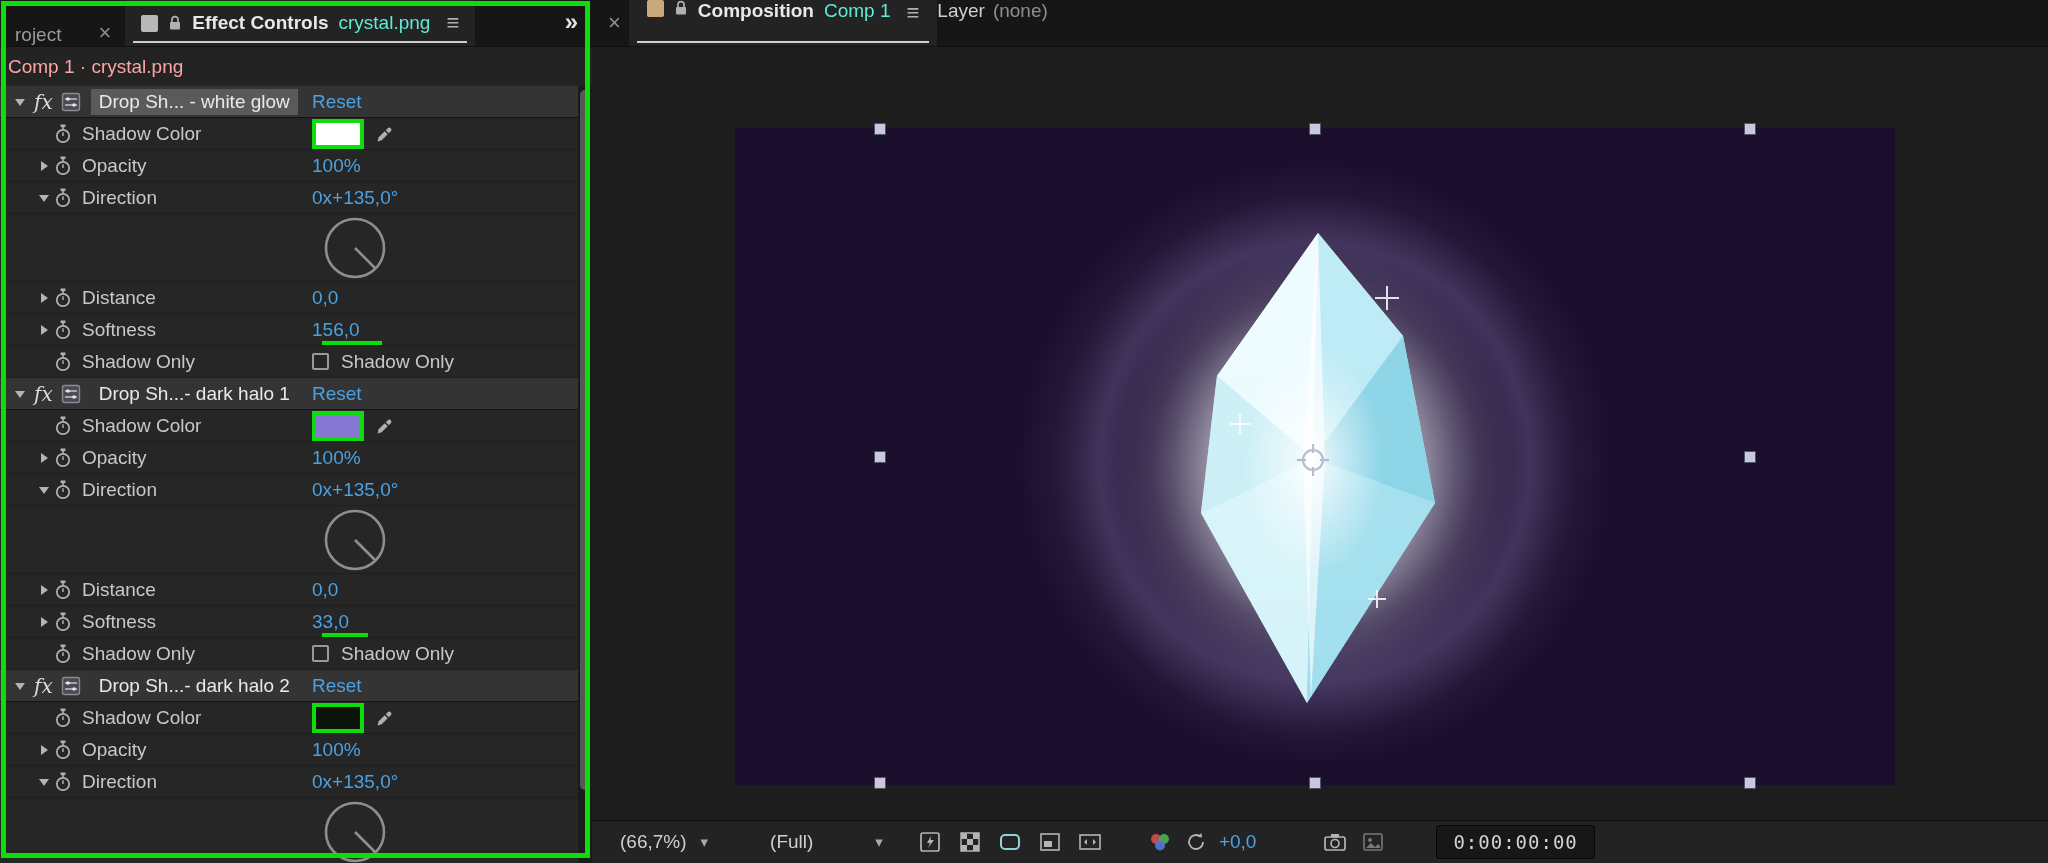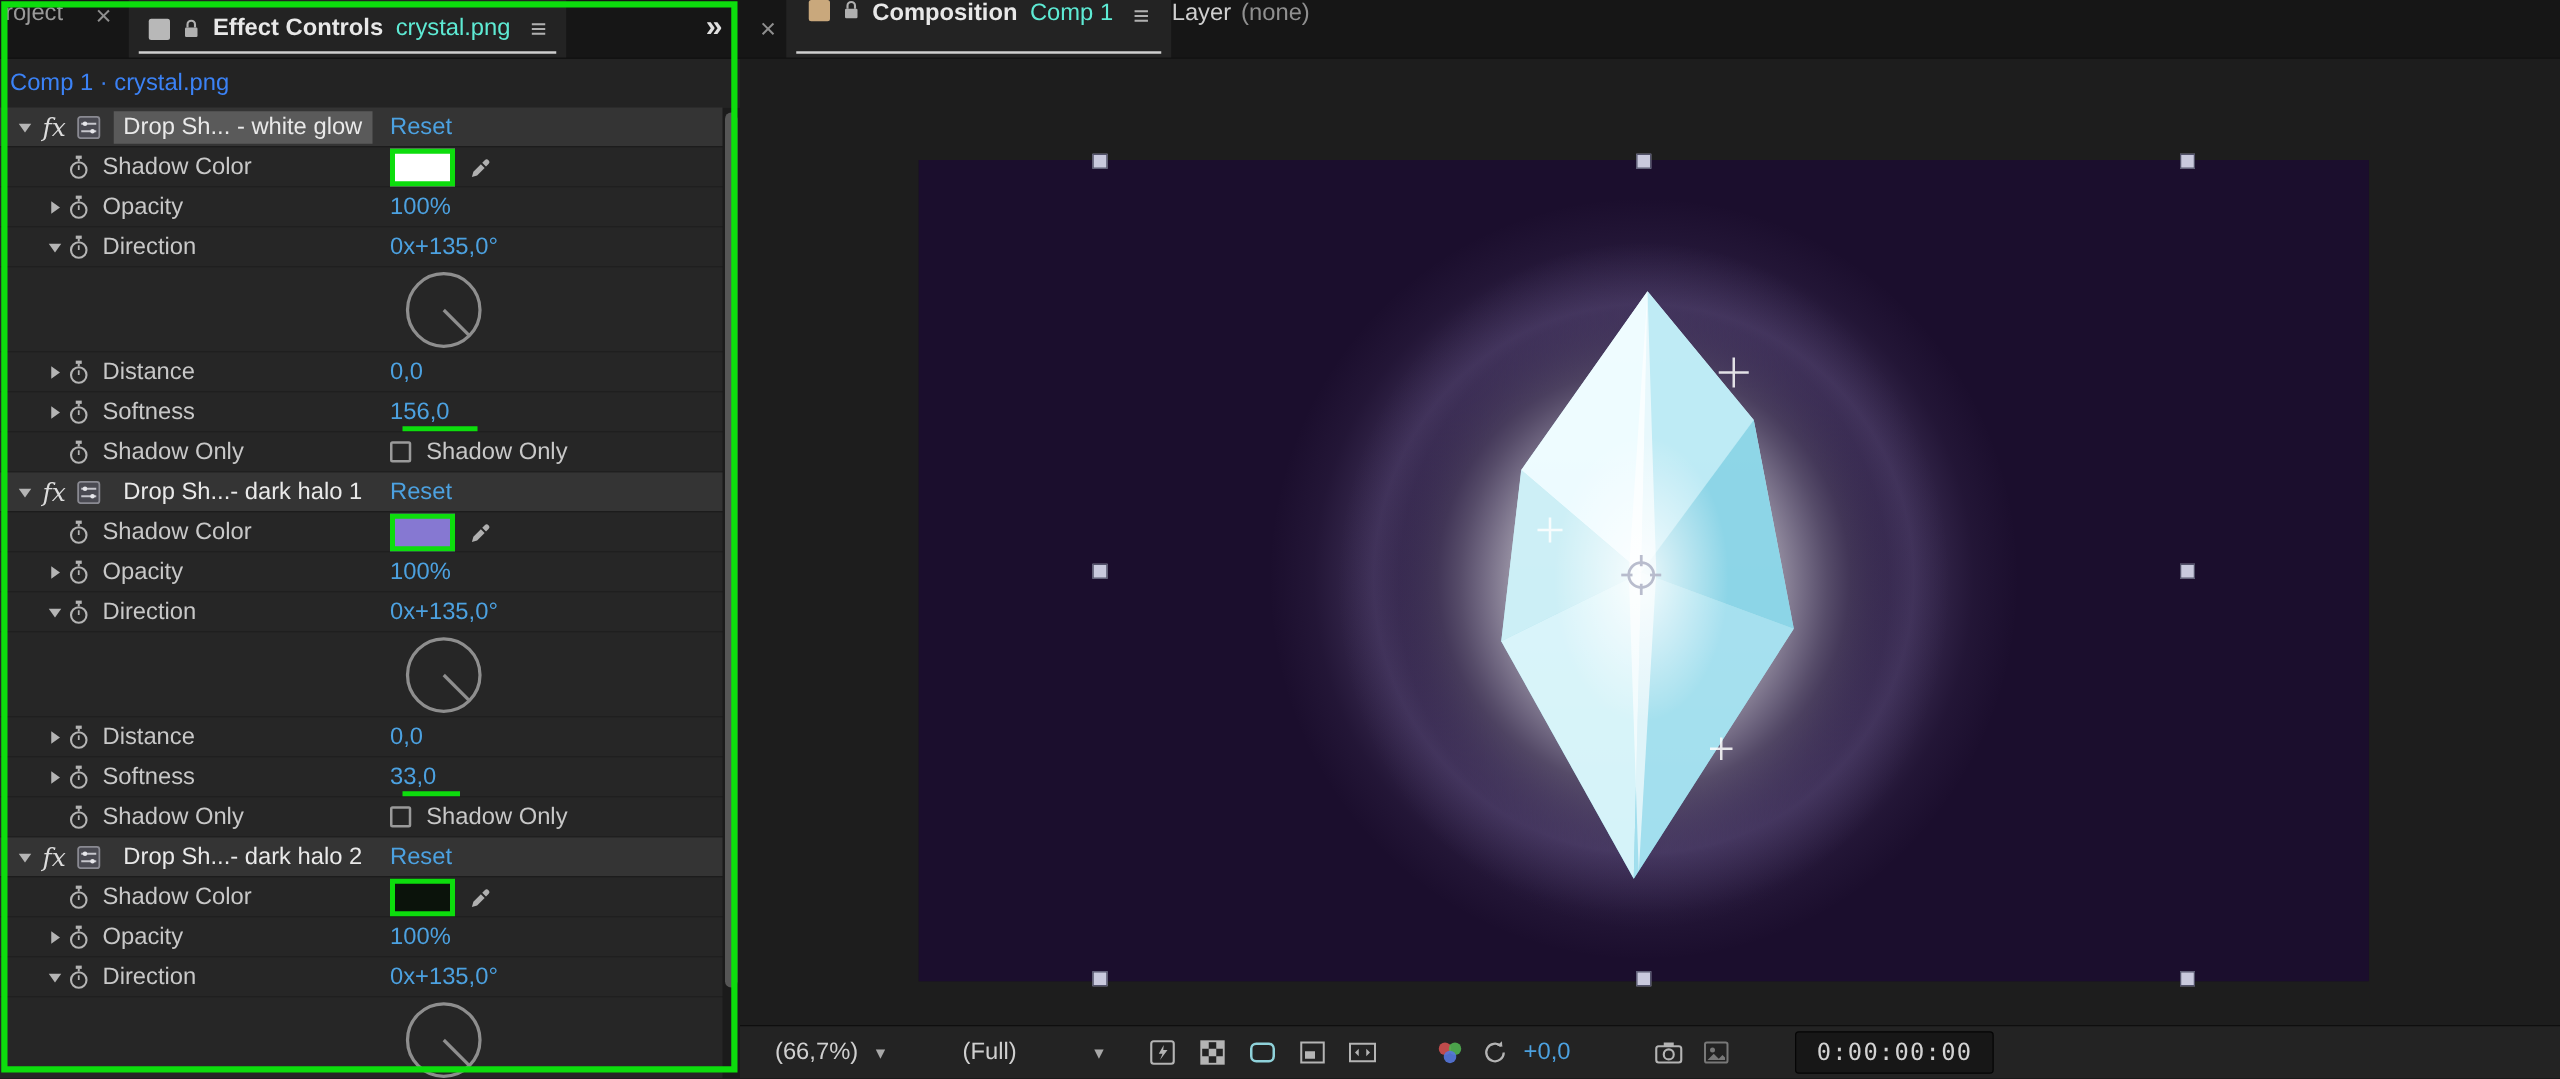--- a/index.html
+++ b/index.html
@@ -7,30 +7,30 @@
   .app {
     position:relative; width:2048px; height:863px; overflow:hidden;
     background:#1e1e1e; font-family:"Liberation Sans", sans-serif;
     color:#c8c8c8; font-size:19px;
   }
   svg.i { display:inline-block; vertical-align:middle; }
 
   
   .left-panel { position:absolute; left:0; top:0; width:592px; height:863px; background:#232323; overflow:hidden; }
   .lp-tabbar { position:relative; height:47px; background:#161616; display:flex; align-items:stretch; border-bottom:1px solid #101010; }
-  .proj-tab { display:flex; align-items:flex-start; gap:26px; padding:0 14px 0 4px; color:#9a9a9a; }
+  .proj-tab { display:flex; align-items:flex-end; gap:37px; padding:0 14px 0 4px; color:#9a9a9a;margin-left:11px; }
   .close-x { color:#8f8f8f; font-size:22px; cursor:default; }
   .lp-tab-active { position:relative; display:flex; align-items:center; gap:10px; background:#232323; padding:0 16px; }
   .lp-tab-active::after { content:''; position:absolute; left:8px; right:8px; bottom:3px; height:2px; background:#cfcfcf; }
   .tab-chip { width:17px; height:17px; border-radius:2px; }
   .tab-title { color:#e8e8e8; font-weight:bold; white-space:nowrap; }
   .tab-file { color:#5eead4; white-space:nowrap; }
   .menu-glyph { color:#b0b0b0; font-size:22px; margin-left:6px; }
   .overflow-glyph { position:absolute; right:14px; top:8px; color:#e0e0e0; font-size:24px; font-weight:bold; }
-  .lp-breadcrumb { height:39px; display:flex; align-items:center; padding-left:8px; color:#3b82f6; background:#232323;text-align:center; }
+  .lp-breadcrumb { height:39px; display:flex; align-items:center; padding-left:8px; color:#fca5a5; background:#232323;text-align:center; }
 
   .row { position:relative; height:32px; display:flex; align-items:center; border-bottom:1px solid #1e1e1e; background:#262626; }
   .row.header { background:#343434; border-bottom:1px solid #141414; }
   .slot { width:20px; margin-left:34px; display:flex; align-items:center; justify-content:center; }
   .row.header .slot { margin-left:10px; }
   .fx-badge { font-style:italic; color:#dcdcdc; margin-left:4px; font-size:20px; font-family:"DejaVu Serif", serif; }
   .eff-name { color:#e9e9e9; margin-left:10px; padding:2px 8px; white-space:nowrap; }
   .eff-name.selected { background:#5a5a5a; }
   .plabel { margin-left:10px; white-space:nowrap; color:#c8c8c8; }
   .sw { margin-left:8px; }

